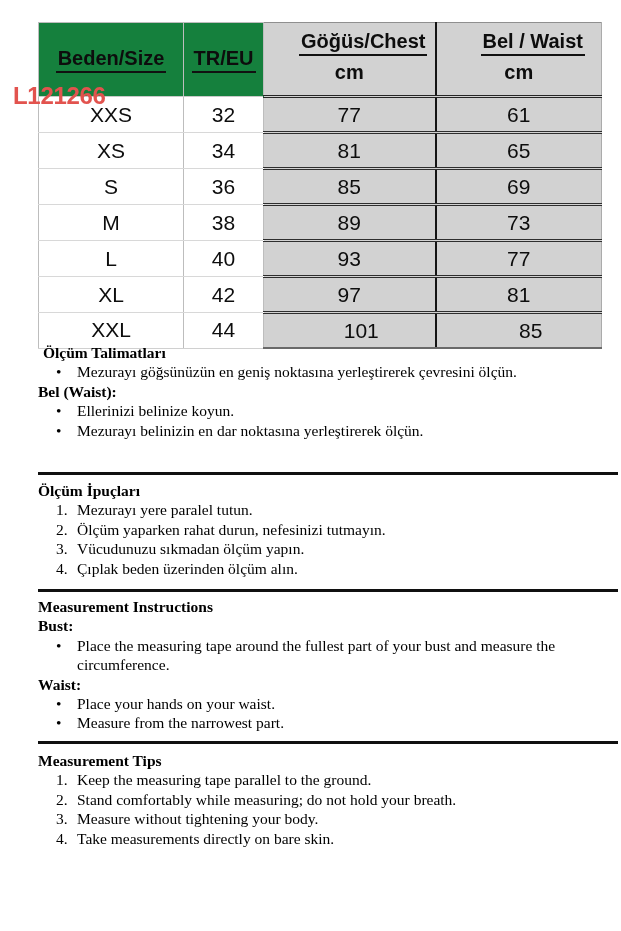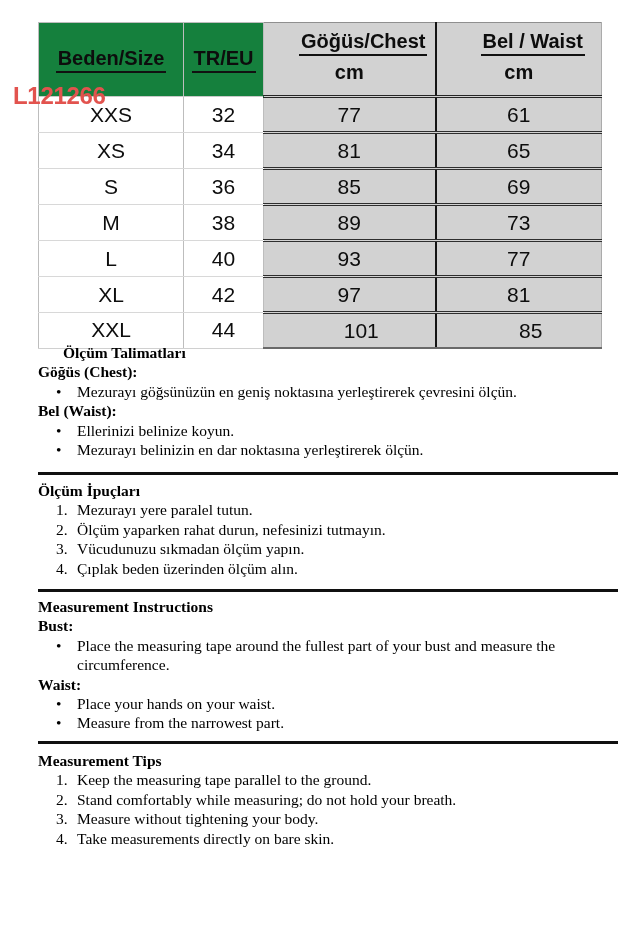--- a/index.html
+++ b/index.html
@@ -26,21 +26,21 @@
   tr.last td.cg{border-bottom:2px solid #6a6a6a;padding-left:24px;}
   tr.last td.cw{border-bottom:1px solid #d0d0d0;}
 
   
   .watermark{position:absolute;left:13px;top:82px;font-family:"Liberation Sans",sans-serif;
              font-weight:bold;font-size:24px;letter-spacing:-0.3px;}
 
   
   .sec{position:absolute;left:38px;width:580px;font-size:15.5px;line-height:19.4px;}
   .sec .title{font-weight:bold;}
-  .sec .title.indent{padding-left:5px;margin-left:20px;}
+  .sec .title.indent{padding-left:5px;}
   .lbl{font-weight:bold;}
   .li{position:relative;padding-left:39px;min-height:19.4px;}
   .li .m{position:absolute;left:18px;top:0;width:20px;}
   #sec-tr-instr{top:343px;}
   #sec-tr-tips{top:481px;}
   #sec-en-instr{top:597px;}
   #sec-en-tips{top:751px;}
   .rule{position:absolute;left:38px;width:580px;height:3px;background:#101010;}
   #rule-1{top:472px;}
   #rule-2{top:589px;}
@@ -119,21 +119,20 @@
           <td class="cg">101</td>
           <td class="cg waist last-edge">85</td>
         </tr>
       </tbody>
   </table>
 
   <div class="watermark" style="color: rgb(226, 83, 78);">L121266</div>
 
   <div class="sec" id="sec-tr-instr">
     <div class="title indent">Ölçüm Talimatları</div>
-    <div class="lbl">Göğüs (Chest):</div>
     <div class="li">
       <span class="m">•</span>
       <span>Mezurayı göğsünüzün en geniş noktasına yerleştirerek çevresini ölçün.</span>
     </div>
     <div class="lbl">Bel (Waist):</div>
     <div class="li">
       <span class="m">•</span>
       <span>Ellerinizi belinize koyun.</span>
     </div>
     <div class="li">

